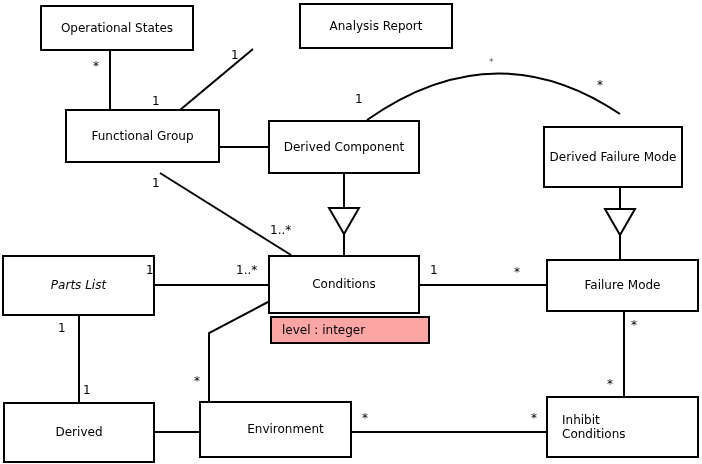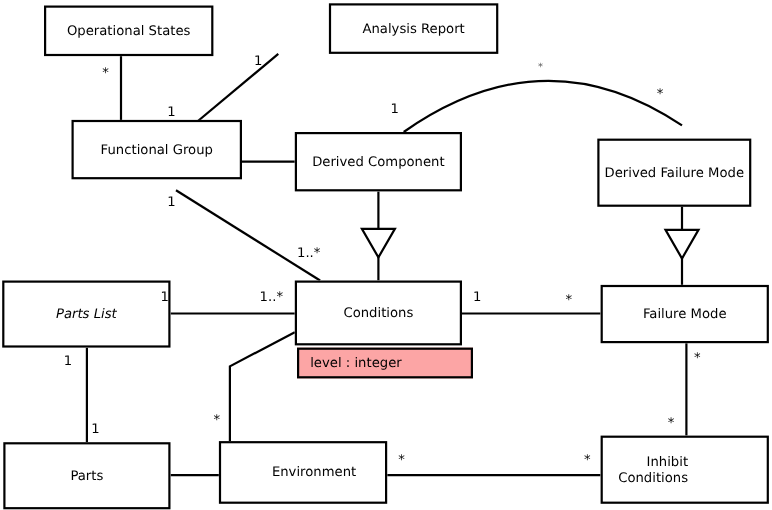--- a/index.html
+++ b/index.html
@@ -40,21 +40,21 @@
     justify-content: center;
     text-align: left;
     font-size: 12px;
     color: #000000;
     line-height: 1.18;
     padding: 0 4px;
     white-space: pre-line;
   }
   .uml-name-compartment.align-left {
     justify-content: flex-start;
-    text-align: right;
+    text-align: left;
     padding-left: 14px;
   }
   .uml-attr-compartment {
     position: absolute;
     box-sizing: border-box;
     background: #fca5a5;
     border: 2px solid #000000;
     display: flex;
     align-items: center;
     font-size: 12px;
@@ -147,21 +147,21 @@
         <div class="uml-name-compartment">Parts List</div>
       </div>
       <div class="uml-class" style="left: 268px; top: 255px; width: 152px; height: 59px;">
         <div class="uml-name-compartment">Conditions</div>
       </div>
       <div class="uml-attr-compartment" style="left: 270px; top: 316px; width: 160px; height: 28px;">level : integer</div>
       <div class="uml-class" style="left: 546px; top: 259px; width: 153px; height: 53px;">
         <div class="uml-name-compartment">Failure Mode</div>
       </div>
       <div class="uml-class" style="left: 3px; top: 402px; width: 152px; height: 61px;">
-        <div class="uml-name-compartment">Parts</div>
+        <div class="uml-name-compartment">Derived</div>
       </div>
       <div class="uml-class" style="left: 199px; top: 401px; width: 153px; height: 57px; padding-left: 20px;">
         <div class="uml-name-compartment">Environment</div>
       </div>
       <div class="uml-class" style="left: 546px; top: 396px; width: 153px; height: 62px;">
         <div class="uml-name-compartment align-left">Inhibit
 Conditions</div>
       </div>
     </div>
   <div id="label-layer">

